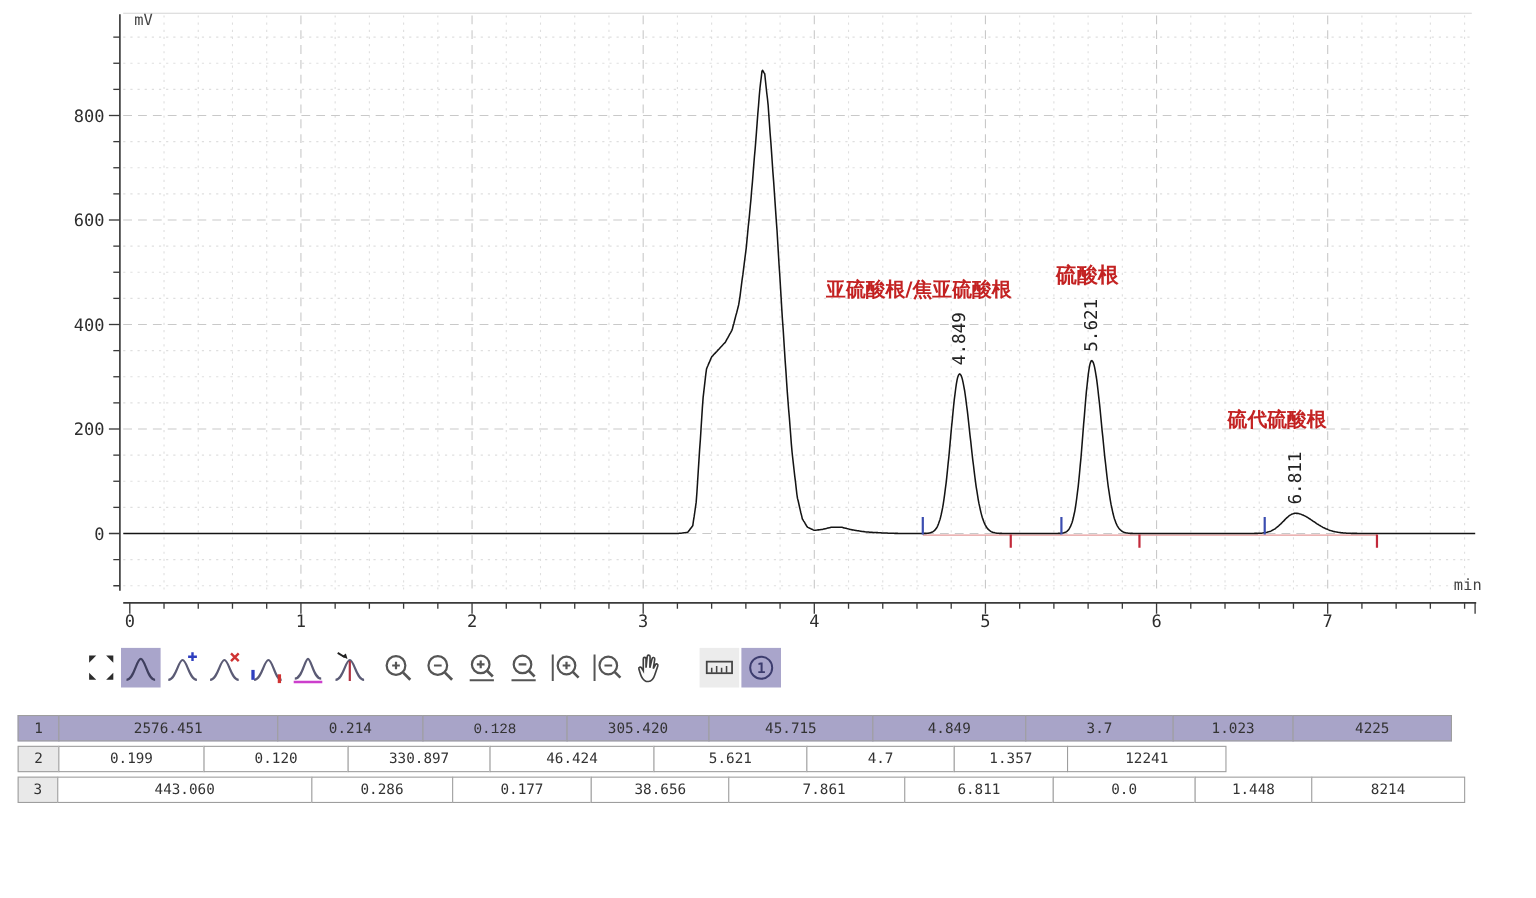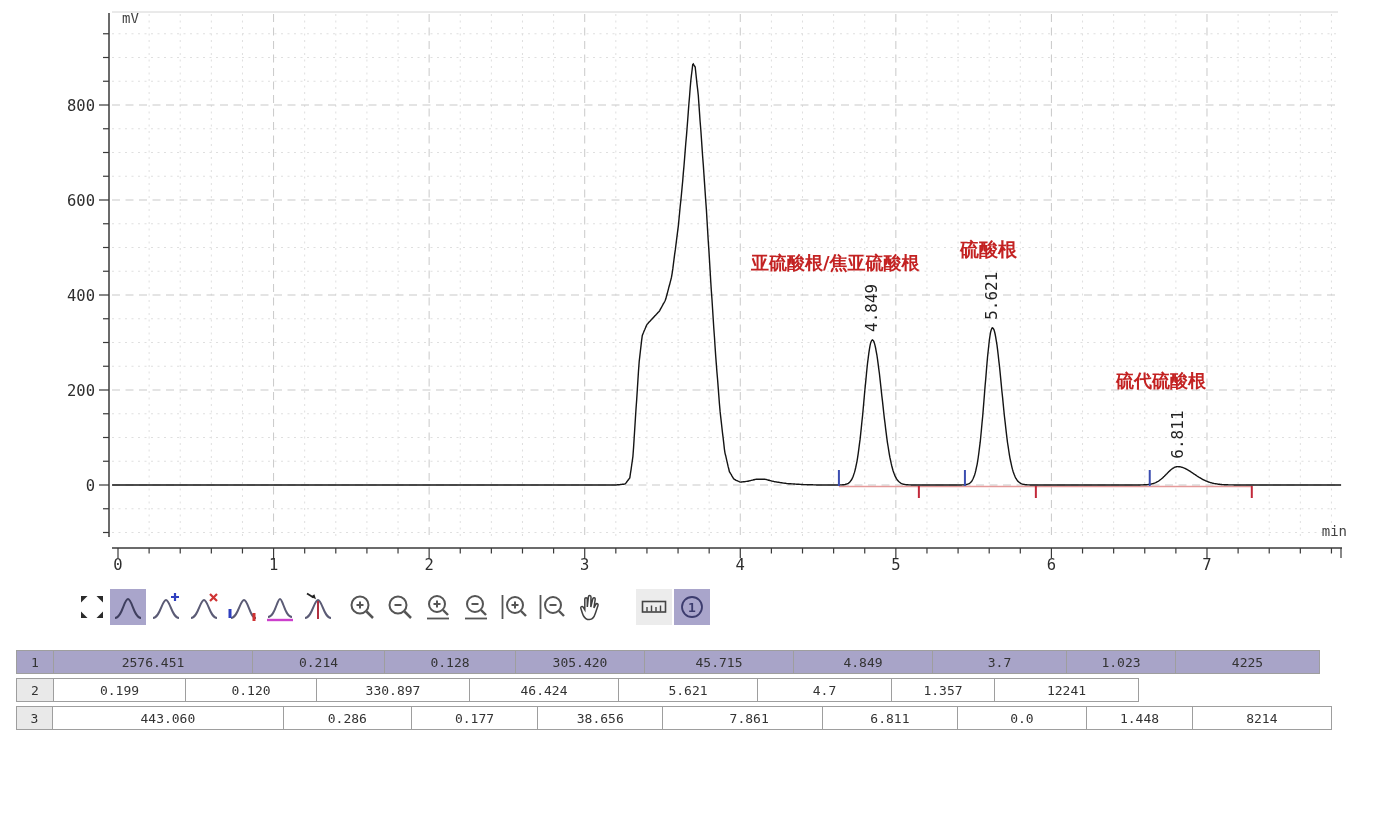--- a/index.html
+++ b/index.html
@@ -331,33 +331,33 @@
         <text x="15" y="20" text-anchor="middle" font-size="13" font-weight="bold" font-family="DejaVu Sans Mono, monospace" fill="#3c3c6e">1</text>
       </svg>
     </div>
   </div>
 
   <div id="result-table">
       <div class="trow drow sel">
         <div class="tcell col0" style="width: 38px;">1</div>
         <div class="tcell" style="width: 200px;">2576.451</div>
         <div class="tcell" style="width: 133px;">0.214</div>
-        <div class="tcell" style="width: 132px;">0.128</div>
+        <div class="tcell" style="width: 132px; font-family: Liberation Mono, monospace;">0.128</div>
         <div class="tcell" style="width: 130px;">305.420</div>
         <div class="tcell" style="width: 150px;">45.715</div>
         <div class="tcell" style="width: 140px;">4.849</div>
         <div class="tcell" style="width: 135px;">3.7</div>
         <div class="tcell" style="width: 110px;">1.023</div>
         <div class="tcell" style="width: 145px;">4225</div>
       </div>
       <div class="trow drow">
         <div class="tcell col0" style="width: 38px;">2</div>
         <div class="tcell" style="width: 133px;">0.199</div>
         <div class="tcell" style="width: 132px;">0.120</div>
-        <div class="tcell" style="width: 154px;">330.897</div>
+        <div class="tcell" style="width: 130px;">330.897</div>
         <div class="tcell" style="width: 150px;">46.424</div>
         <div class="tcell" style="width: 140px;">5.621</div>
         <div class="tcell" style="width: 135px;">4.7</div>
         <div class="tcell" style="width: 104px;">1.357</div>
         <div class="tcell" style="width: 145px;">12241</div>
       </div>
       <div class="trow drow">
         <div class="tcell col0" style="width: 38px;">3</div>
         <div class="tcell" style="width: 240px;">443.060</div>
         <div class="tcell" style="width: 133px;">0.286</div>

